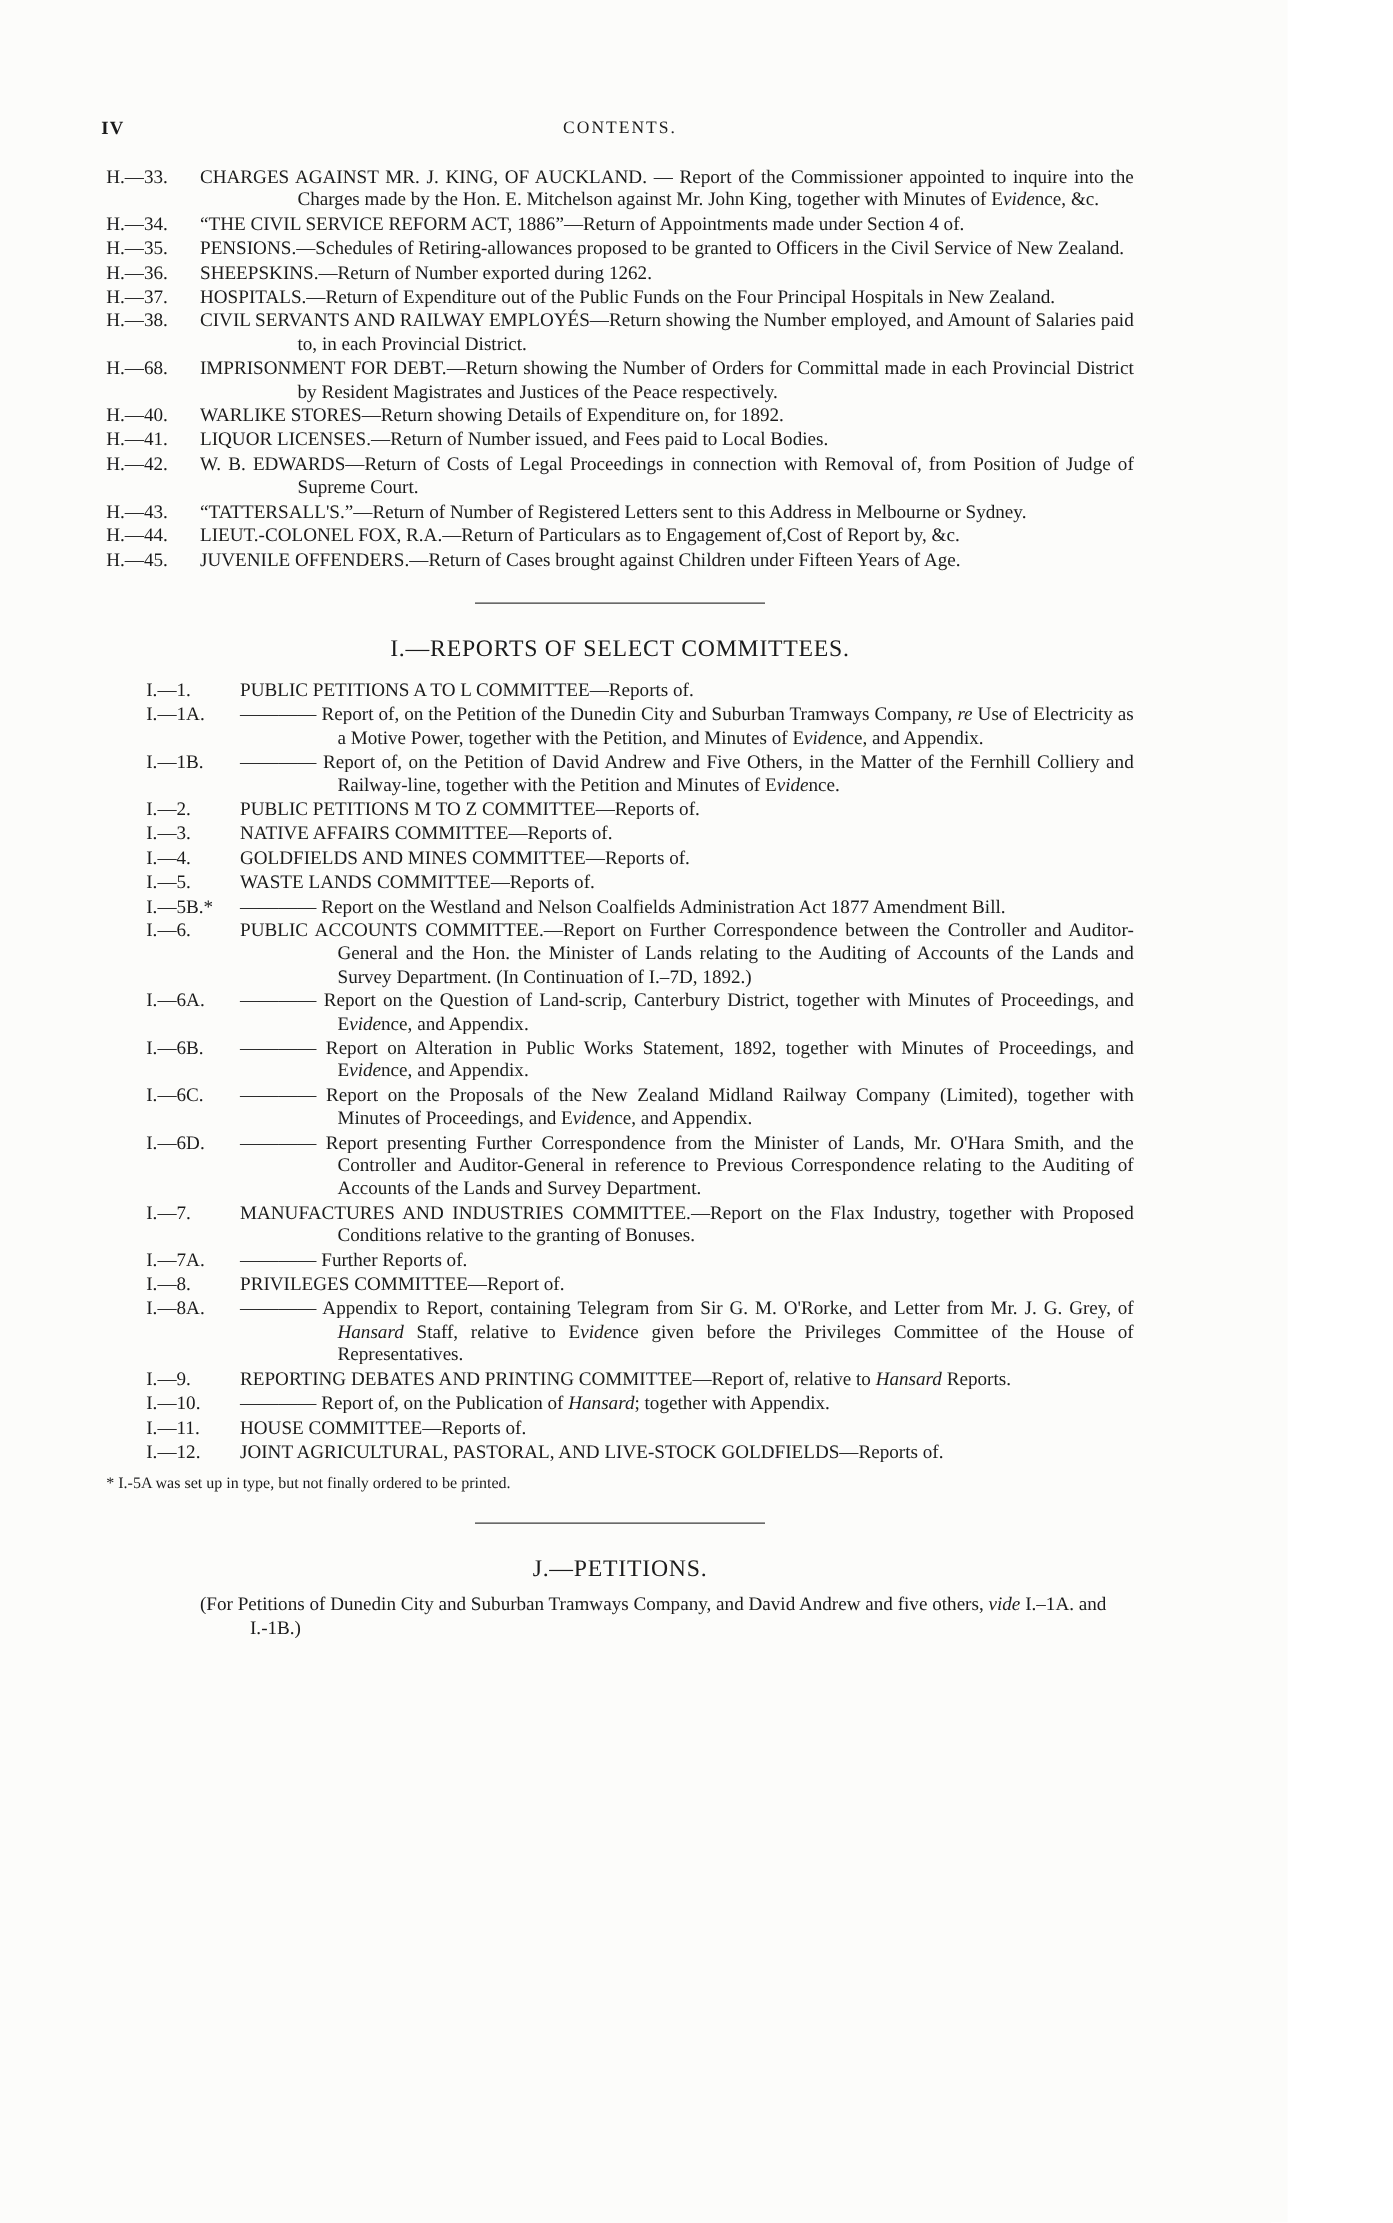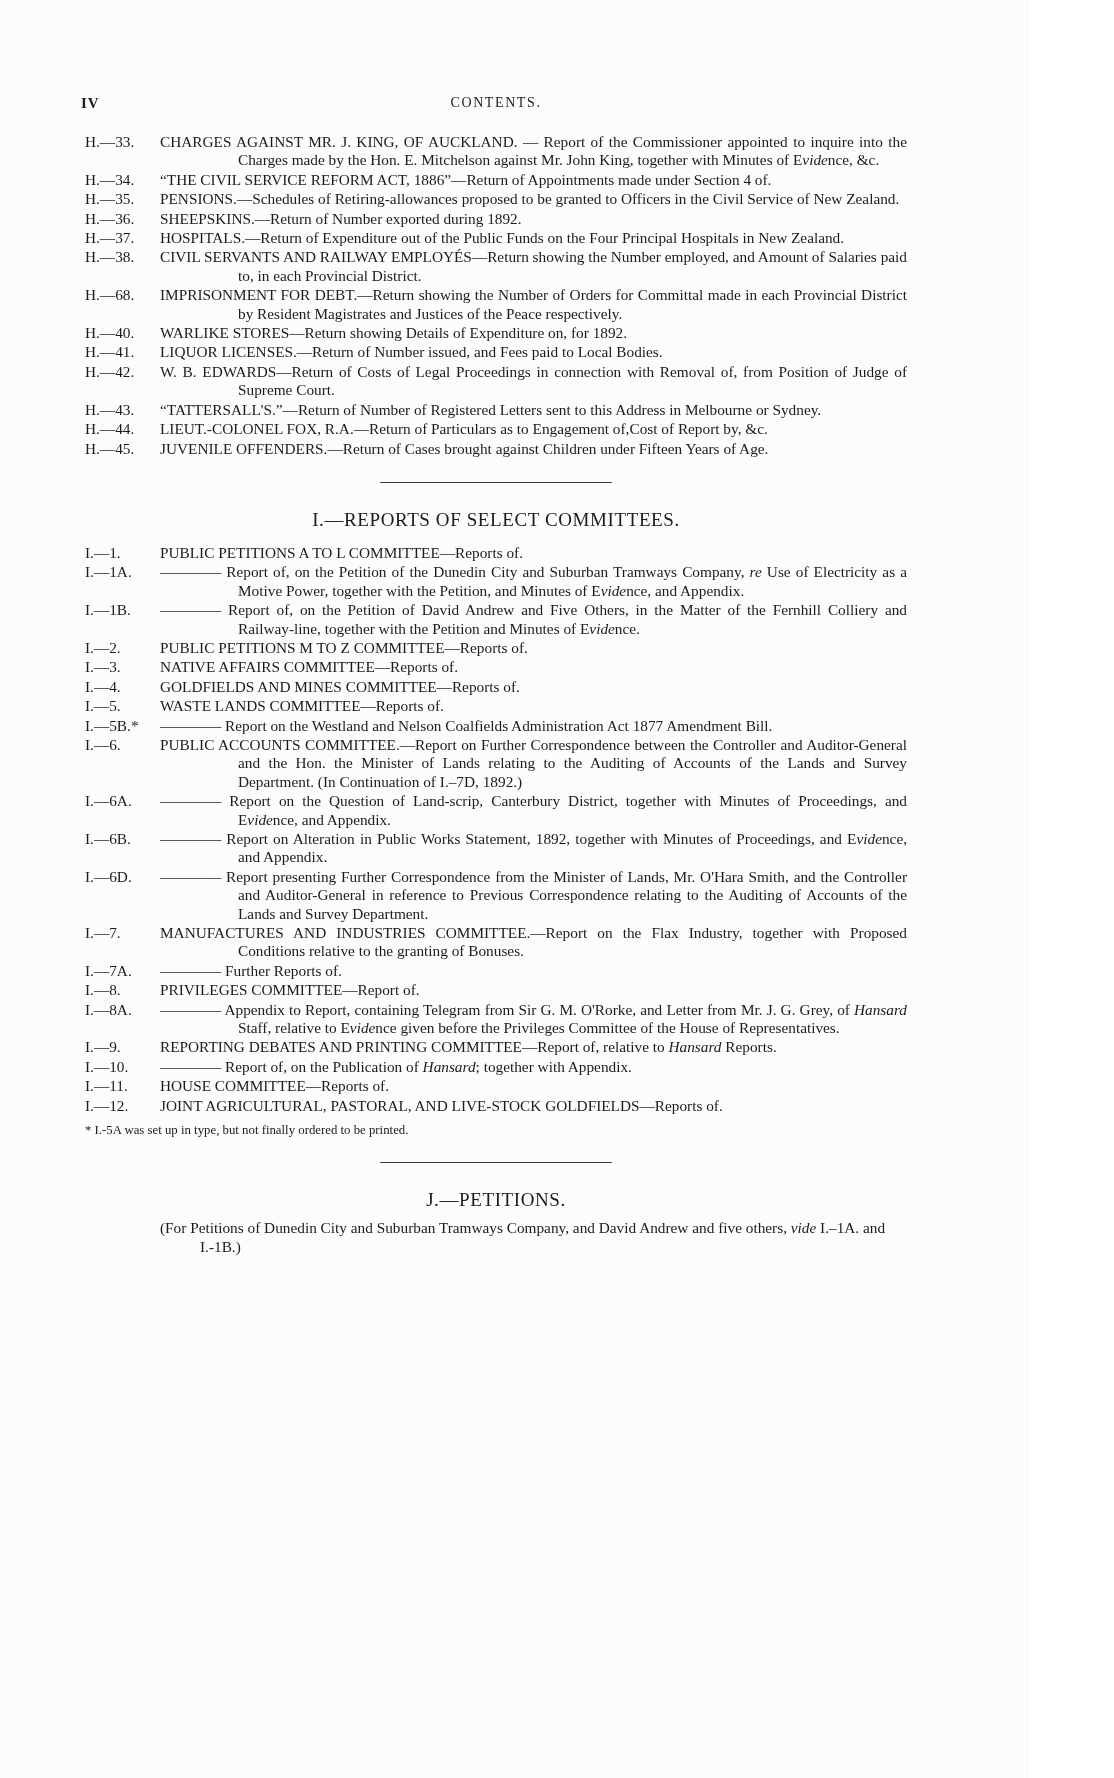--- a/index.html
+++ b/index.html
@@ -33,21 +33,21 @@
     display: block;
     text-align: center;
     font-size: 14px;
     letter-spacing: 1.6px;
   }
   .entry-list {
     margin-top: 20px;
     font-size: 15.3px;
     line-height: 18.4px;
   }
-  .section-heading + .entry-list { margin-top: 13px; }
+  .section-heading + .entry-list { margin-top: 13px; margin-left: 32px; }
   .entry { display: flex; margin-bottom: 1px; }
   .entry-id { flex: 0 0 75px; white-space: nowrap; }
   .entry-text {
     flex: 1;
     text-align: justify;
     padding-left: 78px;
     text-indent: -78px;
   }
   .rule {
     width: 232px;
@@ -93,21 +93,21 @@
           <div class="entry">
             <span class="entry-id">H.—34.</span>
             <span class="entry-text">“THE CIVIL SERVICE REFORM ACT, 1886”—Return of Appointments made under Section 4 of.</span>
           </div>
           <div class="entry">
             <span class="entry-id">H.—35.</span>
             <span class="entry-text">PENSIONS.—Schedules of Retiring-allowances proposed to be granted to Officers in the Civil Service of New Zealand.</span>
           </div>
           <div class="entry">
             <span class="entry-id">H.—36.</span>
-            <span class="entry-text">SHEEPSKINS.—Return of Number exported during 1892.</span>
+            <span class="entry-text">SHEEPSKINS.—Return of Number exported during 1262.</span>
           </div>
           <div class="entry">
             <span class="entry-id">H.—37.</span>
             <span class="entry-text">HOSPITALS.—Return of Expenditure out of the Public Funds on the Four Principal Hospitals in New Zealand.</span>
           </div>
           <div class="entry">
             <span class="entry-id">H.—38.</span>
             <span class="entry-text">CIVIL SERVANTS AND RAILWAY EMPLOYÉS—Return showing the Number employed, and Amount of Salaries paid to, in each Provincial District.</span>
           </div>
           <div class="entry">
@@ -178,20 +178,24 @@
             <span class="entry-id">I.—6.</span>
             <span class="entry-text">PUBLIC ACCOUNTS COMMITTEE.—Report on Further Correspondence between the Controller and Auditor-General and the Hon. the Minister of Lands relating to the Auditing of Accounts of the Lands and Survey Department.  (In Continuation of I.–7D, 1892.)</span>
           </div>
           <div class="entry">
             <span class="entry-id">I.—6A.</span>
             <span class="entry-text">———— Report on the Question of Land-scrip, Canterbury District, together with Minutes of Proceedings, and E<i>vide</i>nce, and Appendix.</span>
           </div>
           <div class="entry">
             <span class="entry-id">I.—6B.</span>
             <span class="entry-text">———— Report on Alteration in Public Works Statement, 1892, together with Minutes of Proceedings, and E<i>vide</i>nce, and Appendix.</span>
+          </div>
+          <div class="entry">
+            <span class="entry-id">I.—6C.</span>
+            <span class="entry-text">———— Report on the Proposals of the New Zealand Midland Railway Company (Limited), together with Minutes of Proceedings, and E<i>vide</i>nce, and Appendix.</span>
           </div>
           <div class="entry">
             <span class="entry-id">I.—6D.</span>
             <span class="entry-text">———— Report presenting Further Correspondence from the Minister of Lands, Mr. O'Hara Smith, and the Controller and Auditor-General in reference to Previous Correspondence relating to the Auditing of Accounts of the Lands and Survey Department.</span>
           </div>
           <div class="entry">
             <span class="entry-id">I.—7.</span>
             <span class="entry-text">MANUFACTURES AND INDUSTRIES COMMITTEE.—Report on the Flax Industry, together with Proposed Conditions relative to the granting of Bonuses.</span>
           </div>
           <div class="entry">

